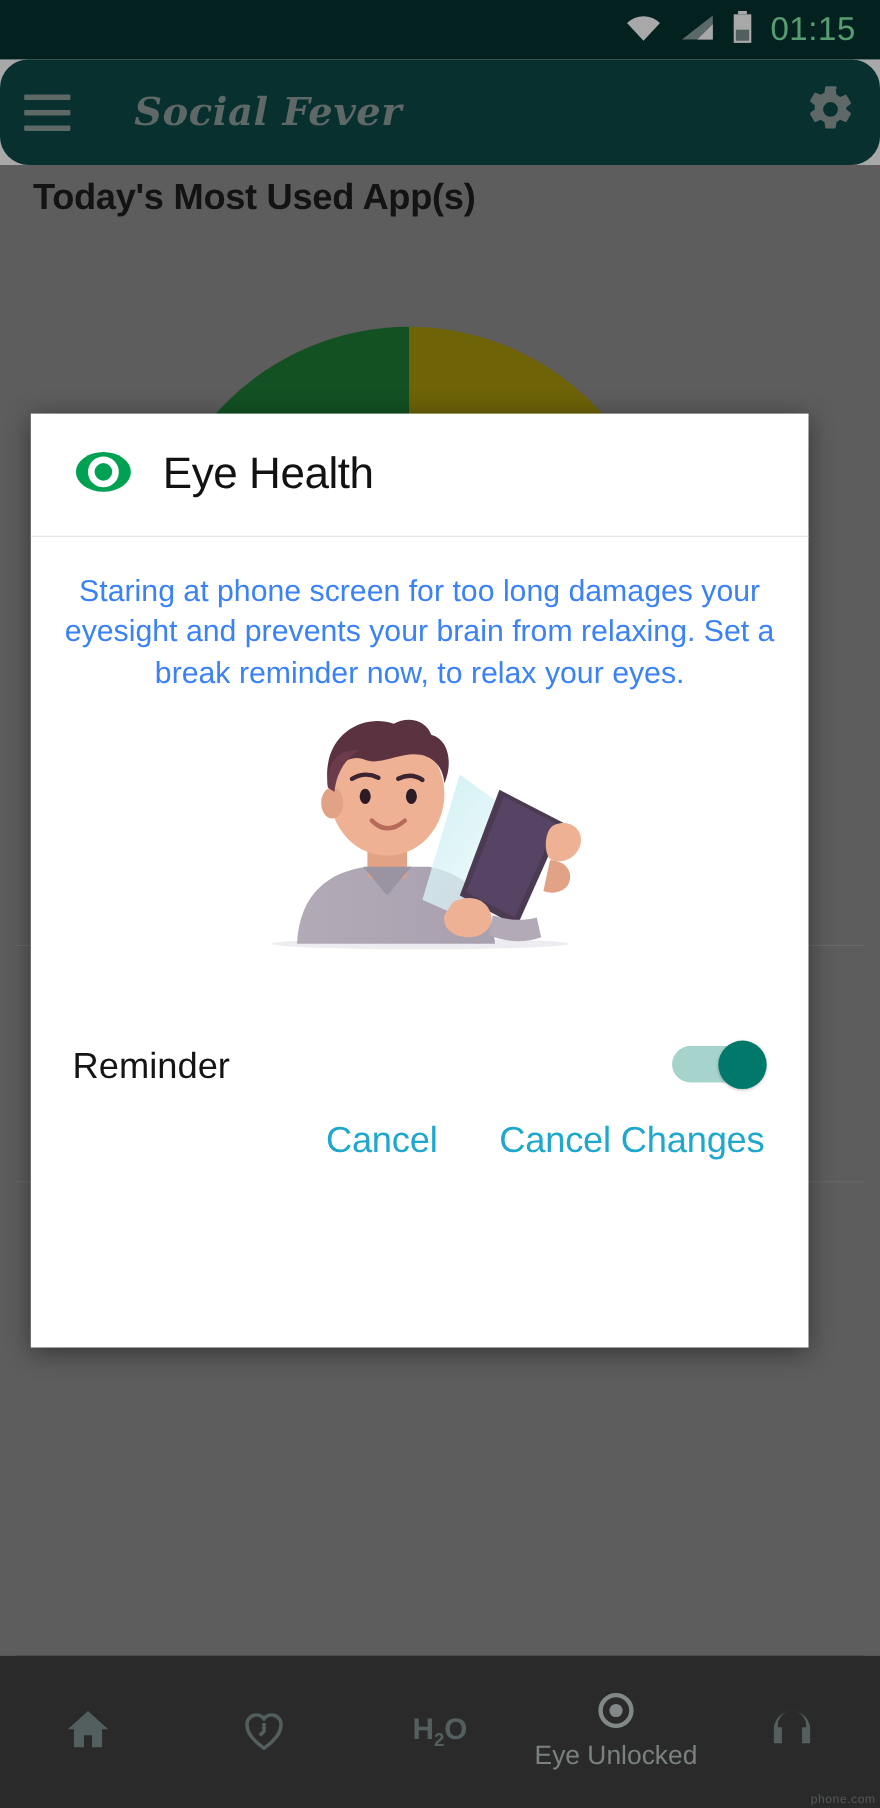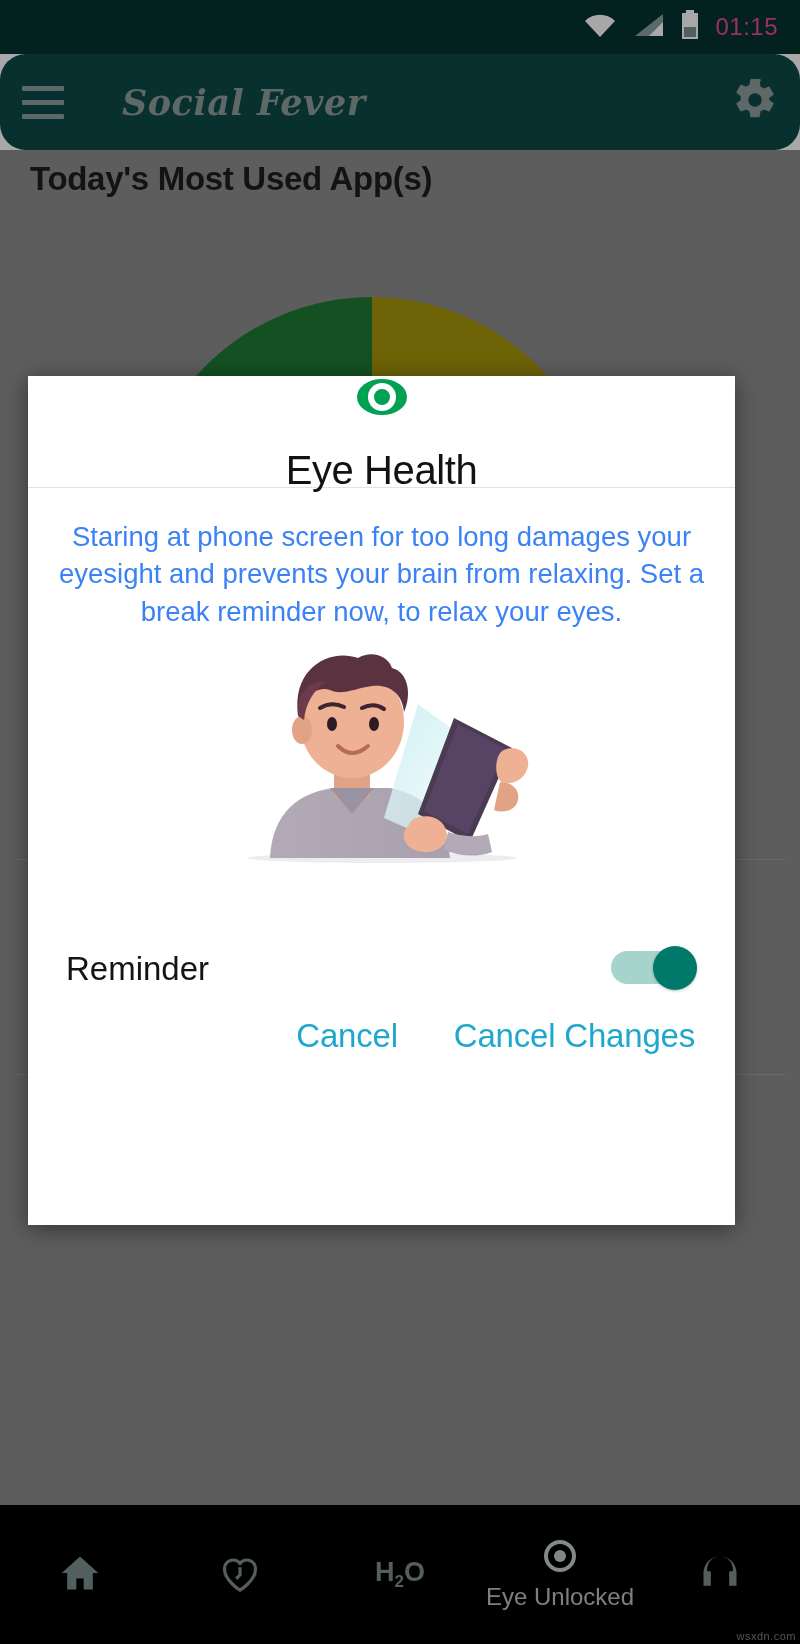--- a/index.html
+++ b/index.html
@@ -9,21 +9,21 @@
     width:800px; height:1644px; position:relative; overflow:hidden;
   }
   #screen{ position:absolute; inset:0; width:800px; height:1644px; overflow:hidden; background:#ffffff; }
 
   
   #app{ position:absolute; inset:0; }
   .statusbar{
     height:54px; background:#063330; display:flex; align-items:center;
     justify-content:flex-end; padding-right:22px; gap:16px; color:#ffffff;
   }
-  .sb-time{ font-size:24px; letter-spacing:.5px; color:#ec4899; }
+  .sb-time{ font-size:30px; letter-spacing:.5px; color:#86efac; }
   .sb-icon{ display:block; }
 
   .appbar{
     height:96px; background:#0d4a46; display:flex; align-items:center;
     padding:0 22px; position:relative;border-radius:26px;
   }
   .hamburger{ width:42px; display:flex; flex-direction:column; gap:9px; cursor:pointer; }
   .hamburger span{ display:block; height:5px; background:#8f9e9d; border-radius:1px; }
   .brand{
     font-family:"DejaVu Serif", serif; font-style:italic; font-size:35px;
@@ -46,21 +46,21 @@
     display:flex; flex-direction:column; align-items:center; justify-content:center;
     gap:9px; border-right:1px solid #a2a2a2; border-bottom:1px solid #a2a2a2;
   }
   .stat:nth-child(2n){ border-right:none; }
   .stat-ico{ height:42px; display:flex; align-items:center; justify-content:center;
     color:#1f1f1f; font-size:28px; font-weight:bold; }
   .stat-name{ font-size:25px; color:#1b1b1b; }
   .stat-val{ font-size:28px; color:#0b4f4b; }
 
   .bottomnav{
-    position:absolute; left:0; right:0; bottom:0; height:139px; background:#000000;
+    position:absolute; left:0; right:0; bottom:0; height:139px; background:#404040;
     display:flex; align-items:center;
   }
   .navitem{
     flex:1; display:flex; flex-direction:column; align-items:center; justify-content:center;
     gap:6px; cursor:pointer; color:#7e908f;
   }
   .navlabel{ font-size:24px; color:#b9c4c3; }
   .h2o{ font-size:27px; font-weight:bold; color:#7e908f; }
   .h2o sub{ font-size:17px; }
 
@@ -74,21 +74,20 @@
 
   
   #dialog{
     position:absolute; left:28px; top:376px; width:707px; height:849px;
     background:#ffffff; box-shadow:0 4px 22px rgba(0,0,0,.45);
     display:flex; flex-direction:column;
   }
   .dlg-head{
     height:112px; display:flex; align-items:center; gap:26px; padding:0 38px;
     border-bottom:1px solid #e2e2e2;
-    flex-direction:column;
   }
   .dlg-title{ font-size:40px; color:#121212; letter-spacing:-.4px; }
   .dlg-desc{
     padding:30px 30px 0 30px; text-align:center; font-size:27.5px;
     color:#3b82f6; line-height:1.36;
   }
   .illus{ height:230px; display:flex; align-items:flex-end; justify-content:center; margin-top:8px; }
   .row{
     display:flex; align-items:flex-end; padding:0 38px; position:relative;
   }
@@ -249,21 +248,21 @@
       </div>
       <div class="navitem">
         <span>
           <svg width="44" height="44" viewBox="0 0 24 24" fill="#7e908f">
               <path d="M12 3a9 9 0 0 0-9 9v7h4v-8H5v-1a7 7 0 0 1 14 0v1h-2v8h4v-7a9 9 0 0 0-9-9z"></path>
             </svg>
         </span>
       </div>
     </div>
 
-    <div class="watermark">wsxdn.com</div>
+    <div class="watermark">phone.com</div>
   </div>
 
   <div id="scrim"></div>
 
   <div id="dialog">
 
     <div class="dlg-head">
       <span>
         <svg width="56" height="42" viewBox="0 0 56 42">
           <ellipse cx="28" cy="21" rx="25" ry="18" fill="#00a152"></ellipse>

